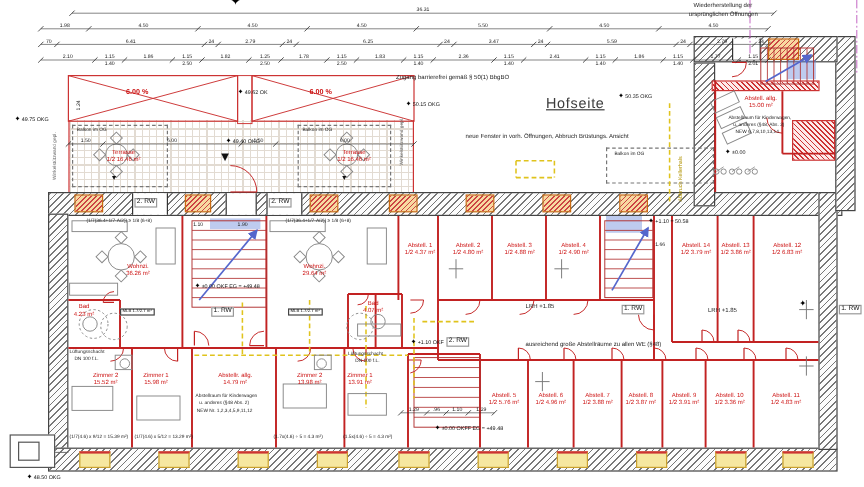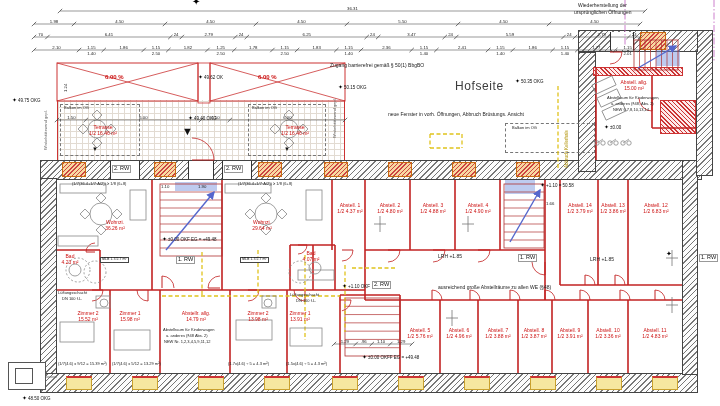--- a/index.html
+++ b/index.html
@@ -25,21 +25,21 @@
   .redb{color:#cc1111;font-size:6px;font-weight:bold;}
   .rw{color:#111;font-size:5.5px;background:#fff;border:1px solid #999;padding:0 1px;}
   .vgray{color:#666;font-size:4px;}
   .vyellow{color:#b09200;font-size:4.5px;}
   .tri{color:#111;font-size:6px;}
   .tribig{color:#111;font-size:11px;}
   .star{color:#000;font-size:10px;}
   .starsm{color:#000;font-size:7px;}
   .dims{color:#222;font-size:4.3px;}
   .boxlbl{color:#111;font-size:3.6px;border:1px solid #444;background:#fff;padding:0 1px;}
-  .big{color:#3c3c3c;font-size:12px;letter-spacing:.6px;}
+  .big{color:#3c3c3c;font-size:12px;letter-spacing:.6px;text-decoration:underline;}
   .room{position:absolute;color:#cc1111;font-size:5px;text-align:center;line-height:1.2;
         white-space:nowrap;transform:translateX(-50%);}
   .lvl{position:absolute;color:#111;font-size:4.5px;white-space:nowrap;line-height:1;}
   .lvl .mk{font-size:6px;margin-right:1px;color:#000;}
   svg{position:absolute;left:0;top:0;pointer-events:none;}
 </style>
 </head>
 <body>
 
 <div class="canvas">

